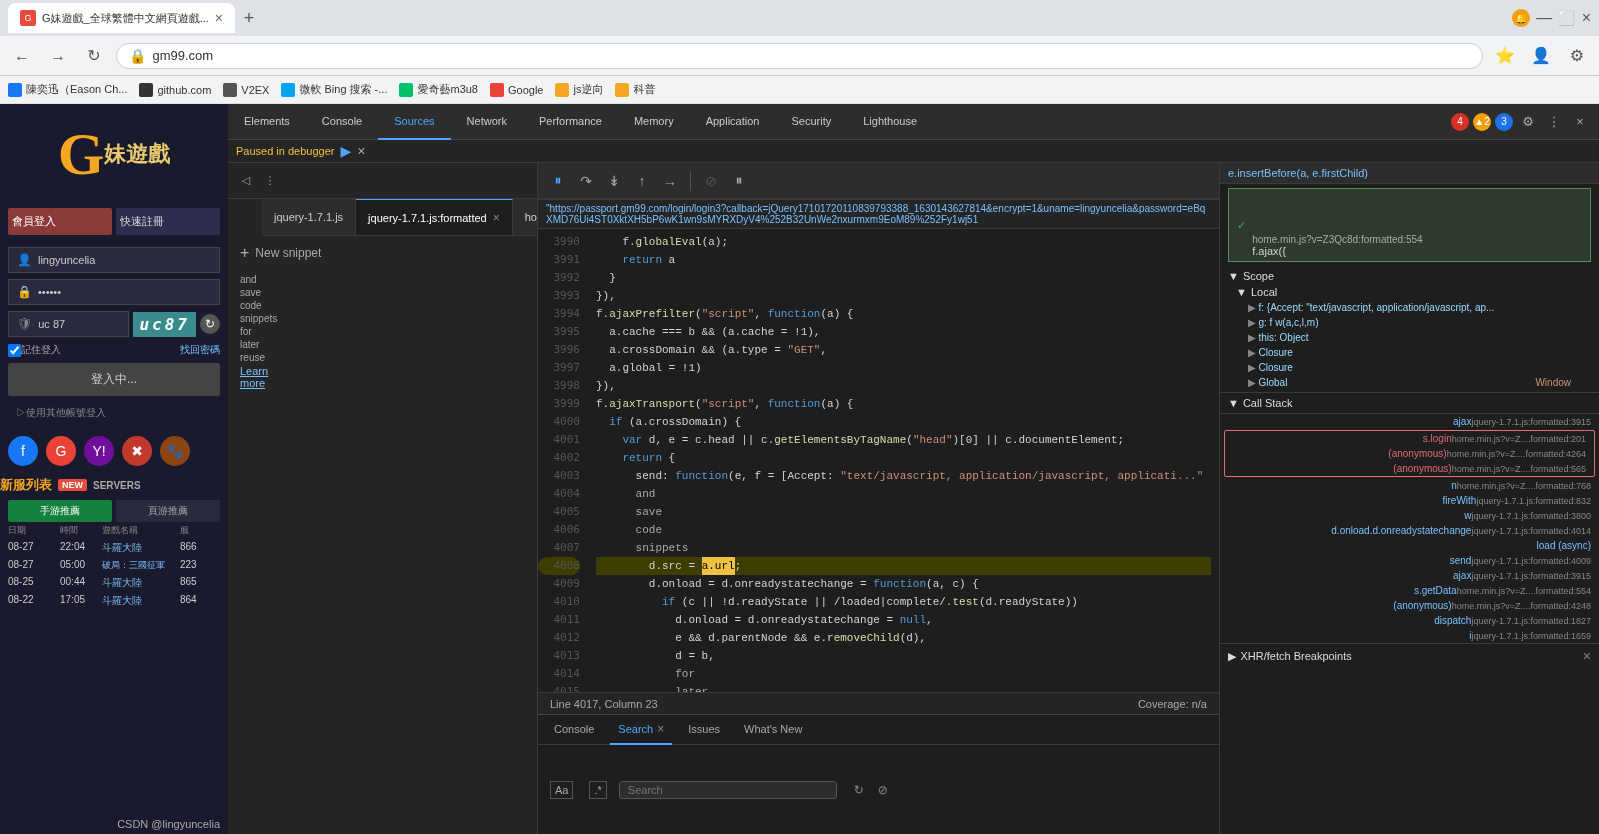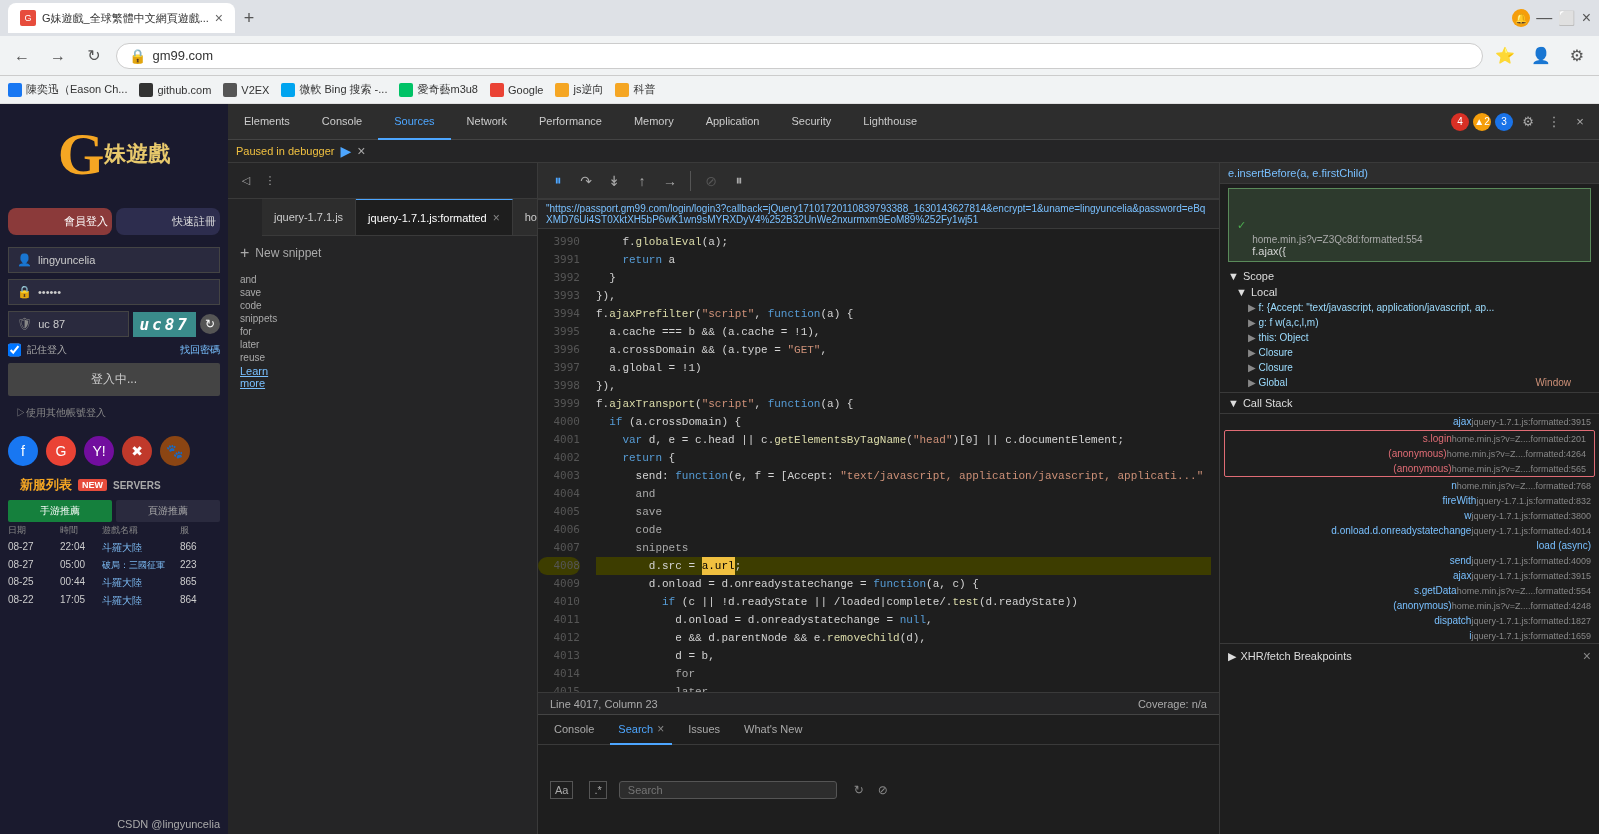--- a/index.html
+++ b/index.html
@@ -27,37 +27,37 @@
 
     
     .main-content { flex: 1; display: flex; overflow: hidden; }
 
     
     .website-panel { width: 228px; background: #1a1a2e; flex-shrink: 0; display: flex; flex-direction: column; overflow: hidden; }
     .website-logo { background: #1a1a2e; padding: 8px; display: flex; align-items: center; justify-content: center; height: 100px; }
     .logo-g { font-size: 60px; font-weight: bold; color: #f5a623; font-family: serif; }
     .logo-text { color: #e8c96c; font-size: 22px; font-weight: bold; }
     .website-actions { display: flex; gap: 4px; padding: 4px 8px; }
-    .action-btn { flex: 1; background: #2d2d4e; color: #ddd; border: none; padding: 6px 4px; font-size: 11px; text-align: right; cursor: pointer; border-radius: 8px; }
+    .action-btn { flex: 1; background: #2d2d4e; color: #ddd; border: none; padding: 6px 4px; font-size: 11px; text-align: left; cursor: pointer; border-radius: 2px; }
     .action-btn.primary { background: #8b3a3a; color: #fff; }
     .login-form { padding: 8px; display: flex; flex-direction: column; gap: 6px; }
     .login-input { background: #2a2a3e; border: 1px solid #444; color: #ccc; padding: 5px 8px; font-size: 11px; width: 100%; display: flex; align-items: center; gap: 6px; }
     .input-icon { color: #888; font-size: 12px; }
     .captcha-row { display: flex; gap: 4px; align-items: center; }
     .captcha-input { flex: 1; }
     .captcha-img { background: #3a8b8b; color: #fff; font-size: 14px; font-weight: bold; padding: 3px 8px; letter-spacing: 2px; font-style: italic; }
-    .remember-row { display: flex; gap: 6px; font-size: 10px; color: #aaa; }
+    .remember-row { display: flex; align-items: center; font-size: 10px; color: #aaa; }
     .login-submit { background: #444; color: #ccc; border: none; padding: 8px; width: 100%; font-size: 12px; cursor: pointer; border-radius: 2px; }
     .other-login { font-size: 10px; color: #888; padding: 4px 8px; }
     .social-icons { display: flex; gap: 8px; padding: 4px 8px; }
     .social-icon { width: 30px; height: 30px; border-radius: 50%; display: flex; align-items: center; justify-content: center; font-size: 14px; color: #fff; cursor: pointer; }
     .social-fb { background: #1877f2; }
     .social-google { background: #ea4335; }
     .social-yahoo { background: #720e9e; }
-    .section-title { background: #1a1a2e; color: #f5a623; font-size: 13px; font-weight: bold; padding: 6px 20px; display: flex; align-items: center; gap: 6px; }
+    .section-title { background: #1a1a2e; color: #f5a623; font-size: 13px; font-weight: bold; padding: 6px 0; display: flex; align-items: center; gap: 6px; }
     .section-title .badge { background: #e74c3c; color: #fff; font-size: 9px; padding: 1px 4px; border-radius: 2px; }
     .game-tabs { display: flex; padding: 0 8px; gap: 4px; }
     .game-tab { flex: 1; background: #2a2a3e; color: #aaa; border: none; padding: 4px; font-size: 10px; cursor: pointer; text-align: center; border-radius: 2px; }
     .game-tab.active { background: #15803d; color: #fff; }
     .game-table-header { display: grid; grid-template-columns: 50px 40px 1fr 40px; gap: 2px; padding: 2px 8px; font-size: 9px; color: #888; }
     .game-row { display: grid; grid-template-columns: 50px 40px 1fr 40px; gap: 2px; padding: 2px 8px; font-size: 10px; color: #ccc; }
     .game-link { color: #7bb8f0; text-decoration: none; font-size: 10px; overflow: hidden; text-overflow: ellipsis; white-space: nowrap; }
     .watermark { color: #aaa; font-size: 11px; text-align: right; padding: 4px 8px; }
 
     

